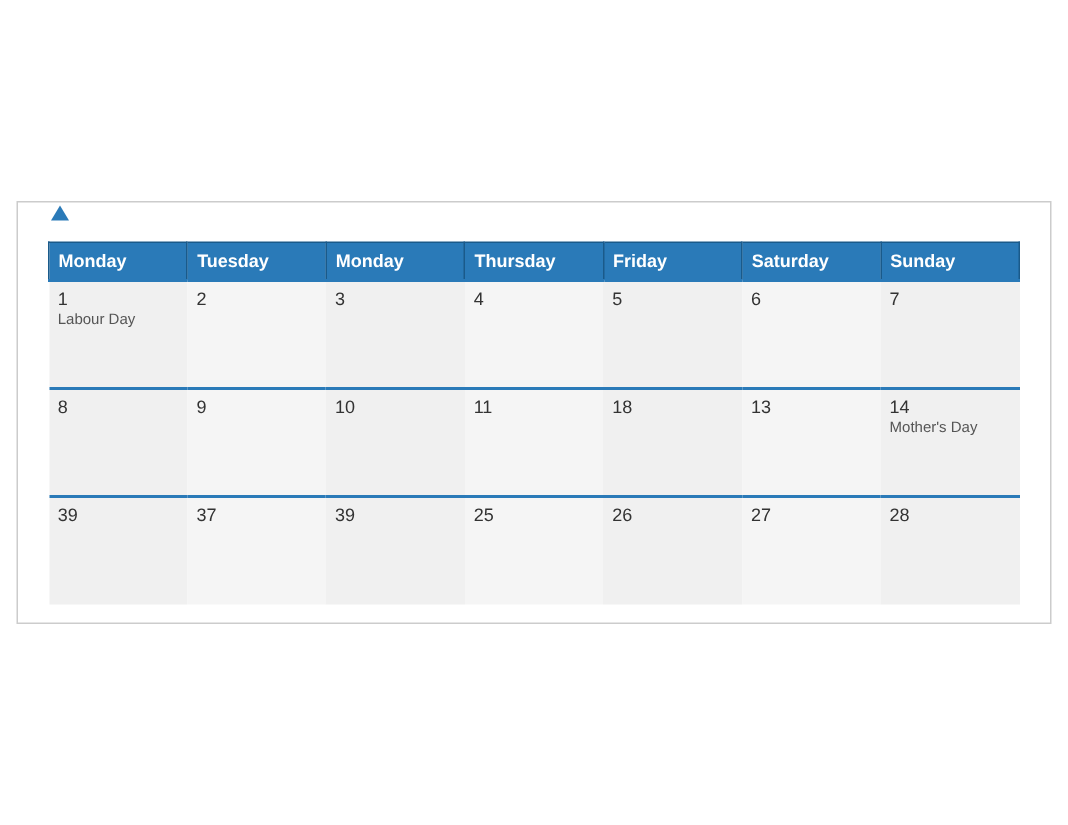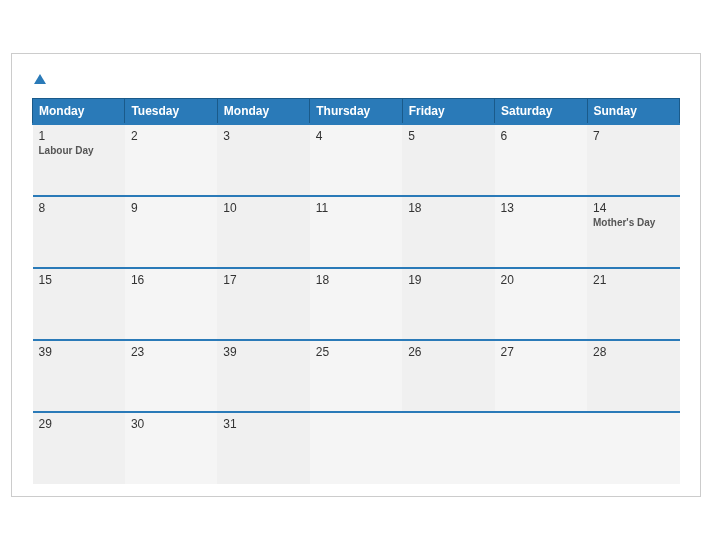--- a/index.html
+++ b/index.html
@@ -9,21 +9,21 @@
       width: 712px;
       height: 550px;
       display: flex;
       align-items: center;
       justify-content: center;
     }
     .calendar-container {
       width: 690px;
       background: #fff;
       border: 1px solid #ccc;
-      padding: 20px 20px 12px 20px;
+      padding: 2px 20px 12px 20px;
     }
     .header {
       display: flex;
       align-items: center;
       justify-content: space-between;
       margin-bottom: 14px;
     }
     .logo {
       display: flex;
       flex-direction: column;
@@ -97,21 +97,20 @@
     .day-number {
       font-size: 12px;
       color: #333;
       display: block;
     }
     .event-label {
       font-size: 10px;
       color: #555;
       display: block;
       margin-top: 2px;
-      font-weight: bold;
     }
   </style>
 </head>
 <body>
 
 <div class="calendar-container">
   <div class="header">
     <div class="logo">
       <div class="logo-line">
         <span class="logo-general"></span>
@@ -179,74 +178,36 @@
           <td>
             <span class="day-number">13</span>
           </td>
           <td>
             <span class="day-number">14</span>
             <span class="event-label">Mother's Day</span>
           </td>
         </tr>
         <tr>
           <td>
-            <span class="day-number">15</span>
-          </td>
-          <td>
-            <span class="day-number">16</span>
-          </td>
-          <td>
-            <span class="day-number">17</span>
-          </td>
-          <td>
-            <span class="day-number">18</span>
-          </td>
-          <td>
-            <span class="day-number">19</span>
-          </td>
-          <td>
-            <span class="day-number">20</span>
-          </td>
-          <td>
-            <span class="day-number">21</span>
-          </td>
-        </tr>
-        <tr>
-          <td>
             <span class="day-number">39</span>
           </td>
           <td>
-            <span class="day-number">23</span>
+            <span class="day-number">37</span>
           </td>
           <td>
             <span class="day-number">39</span>
           </td>
           <td>
             <span class="day-number">25</span>
           </td>
           <td>
             <span class="day-number">26</span>
           </td>
           <td>
             <span class="day-number">27</span>
           </td>
           <td>
             <span class="day-number">28</span>
           </td>
-        </tr>
-        <tr>
-          <td>
-            <span class="day-number">29</span>
-          </td>
-          <td>
-            <span class="day-number">30</span>
-          </td>
-          <td>
-            <span class="day-number">31</span>
-          </td>
-          <td class="empty"></td>
-          <td class="empty"></td>
-          <td class="empty"></td>
-          <td class="empty"></td>
         </tr>
       </tbody>
   </table>
 </div>
 
 </body></html>

